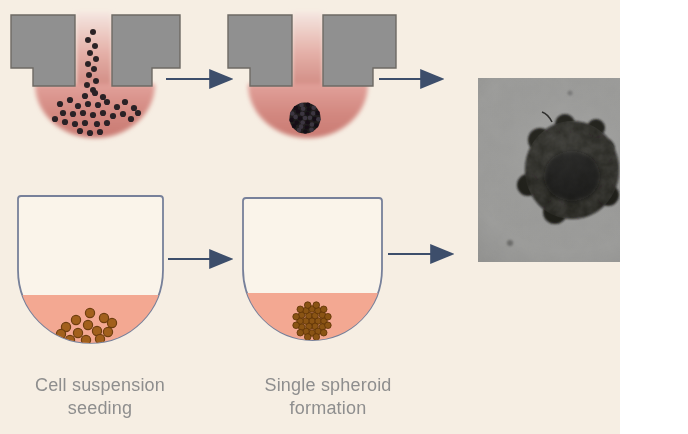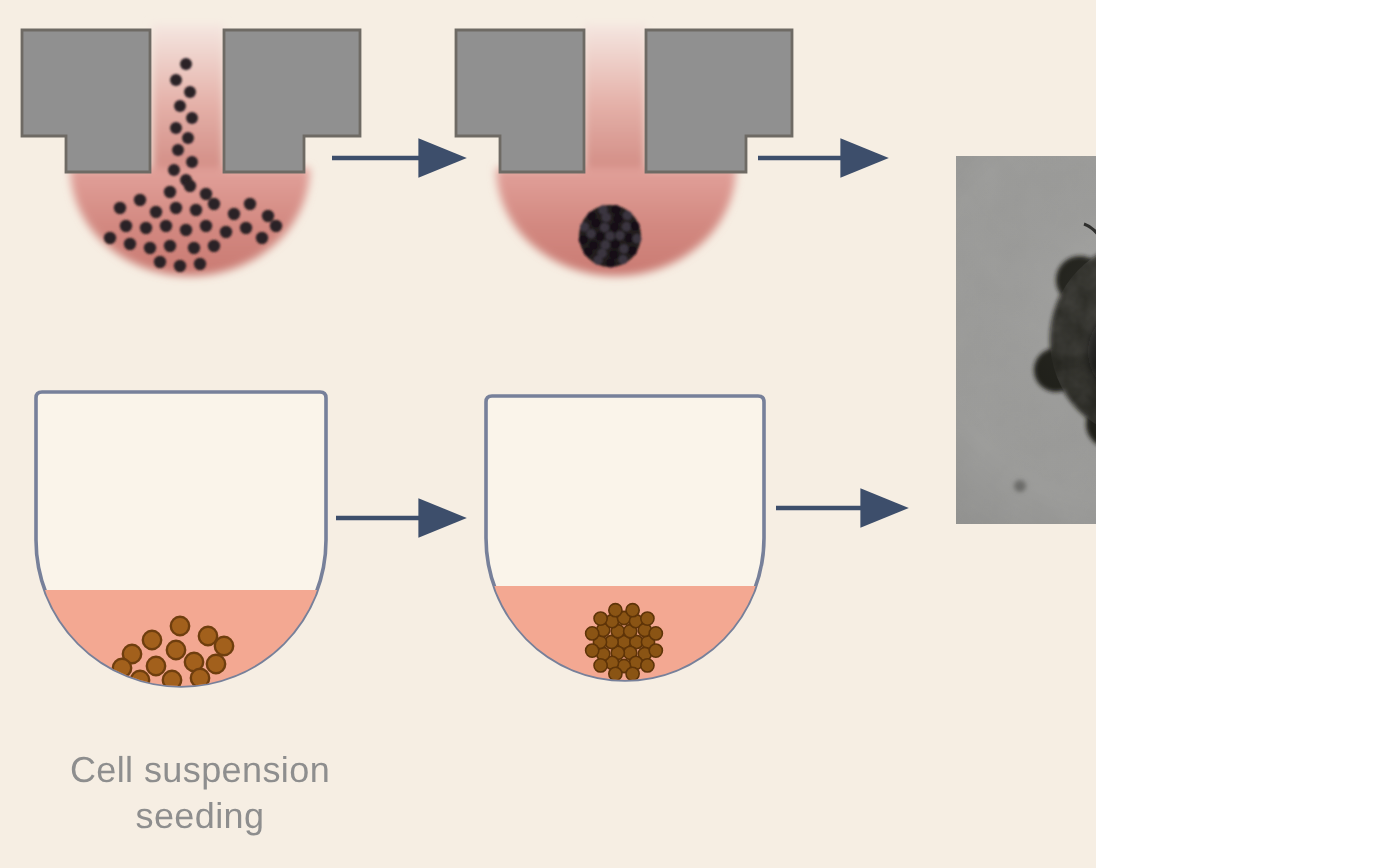--- a/index.html
+++ b/index.html
@@ -1,17 +1,17 @@
 <!DOCTYPE html>
 <html><head>
 <meta charset="utf-8">
 <style>
   html,body{margin:0;padding:0;}
   body{font-family:"Liberation Sans", sans-serif;}
-  #stage{position:relative;width:548px;height:434px;background:#f6eee3;overflow:hidden;}
+  #stage{position:relative;width:620px;height:434px;background:#f6eee3;overflow:hidden;}
   #art{position:absolute;left:0;top:0;}
   .step-label{
     position:absolute;top:374px;width:164px;
     text-align:center;font-size:18px;line-height:23px;color:#8e8e8e;
     letter-spacing:0.2px;
   }
   #label1{left:18px;}
   #label2{left:246px;}
 </style>
 </head>
@@ -252,13 +252,14 @@
         <circle cx="627" cy="132" r="4" fill="#4a4a48"></circle>
         <circle cx="668" cy="222" r="7" fill="#3a3a38"></circle>
         <circle cx="510" cy="243" r="3" fill="#6f6f6d"></circle>
         <circle cx="570" cy="93" r="2.5" fill="#7c7c7a"></circle>
       </g>
       <rect x="478" y="78" width="202" height="184" fill="url(#vign)"></rect>
     </g>
   </svg>
 
   <div id="label1" class="step-label" style="color: rgb(142, 142, 142);">Cell suspension seeding</div>
+  <div id="label2" class="step-label" style="color: rgb(142, 142, 142);">Single spheroid formation</div>
 </div>
 
 </body></html>

